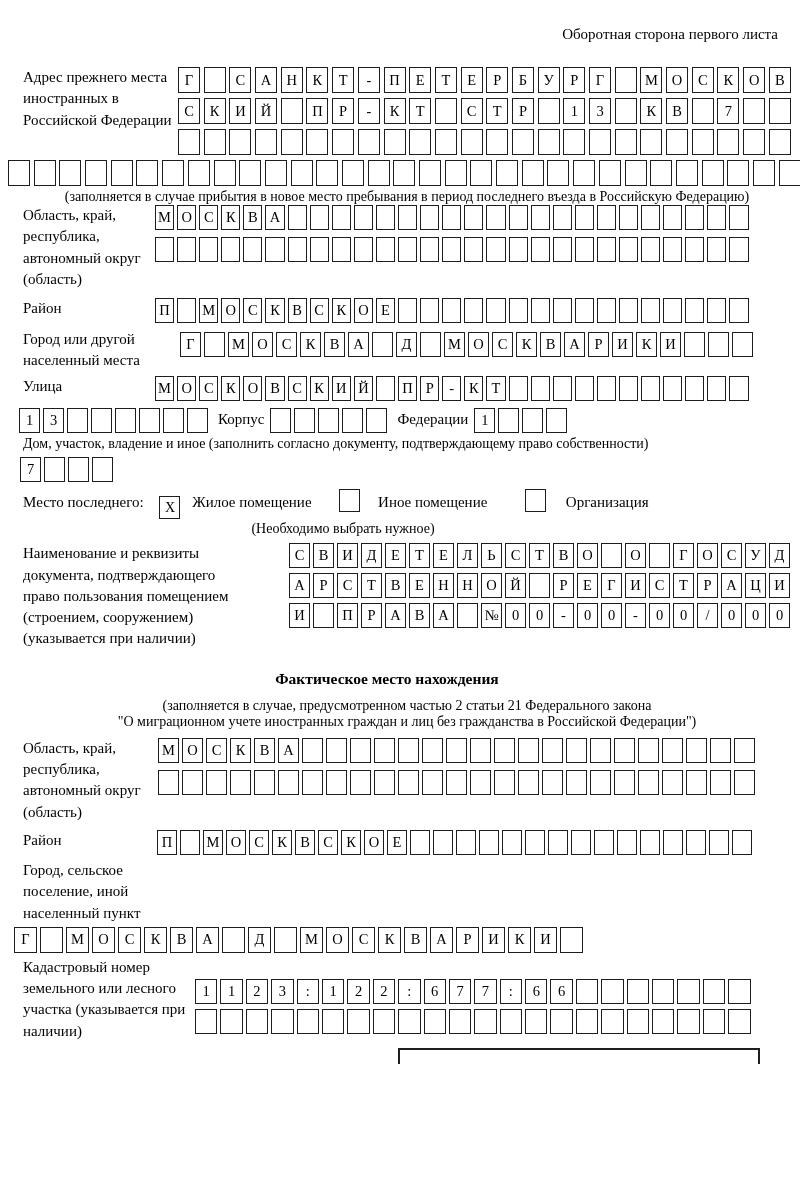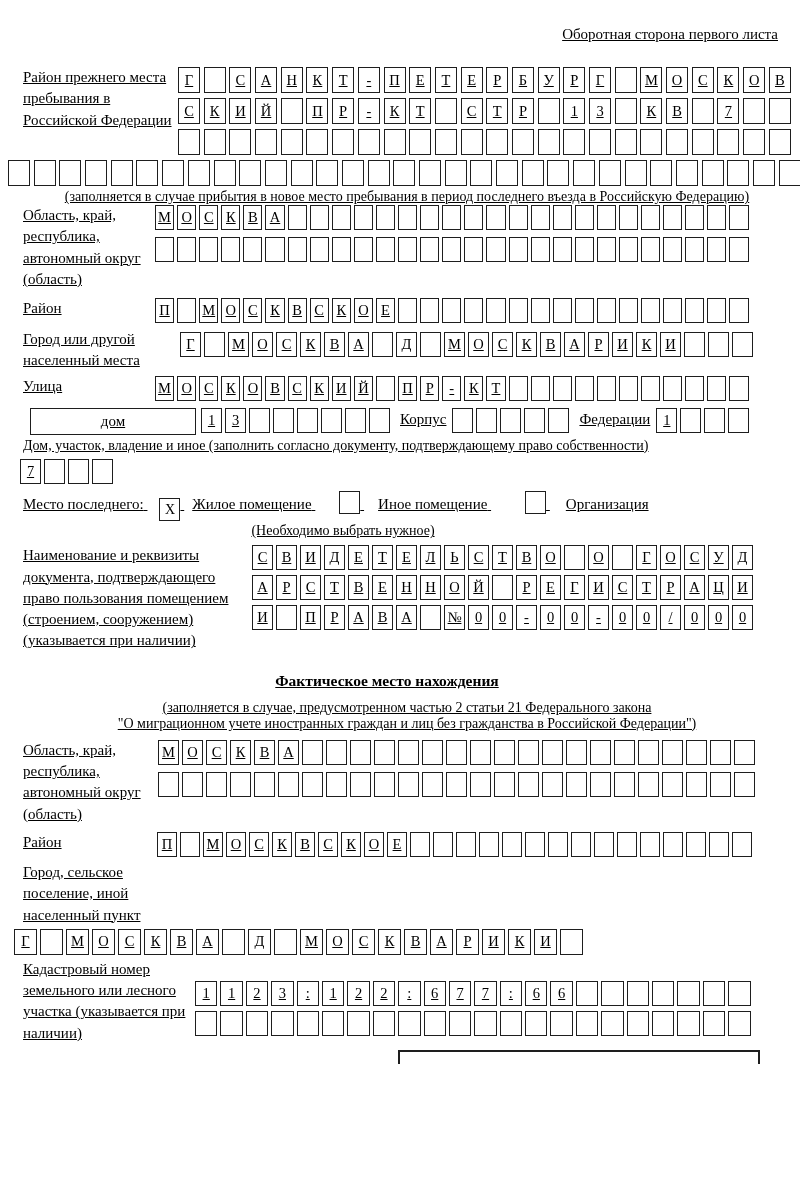--- a/index.html
+++ b/index.html
@@ -1,17 +1,17 @@
 <!DOCTYPE html>
 <html><head>
 <meta charset="utf-8">
 <style>
   html,body{margin:0;padding:0;background:#fff;}
   body{width:800px;color:#000;font-family:"Liberation Serif",serif;}
-  .page{width:800px;height:1064px;box-sizing:border-box;padding:14px 0 0 14px;overflow:hidden;background:#fff;text-decoration:underline;}
+  .page{width:800px;height:1064px;box-sizing:border-box;padding:14px 0 0 14px;overflow:hidden;background:#fff;}
 
   .hdr{ text-align:right; font-size:15px; padding:12px 22px 0 0; }
 
   .lbl{ font-size:15px; line-height:1.42; margin-left:9px; }
   .title{ text-align:center; font-weight:bold; font-size:15.5px; }
   .note{ font-size:14px; margin-left:9px; }
   .note.center{ text-align:center; margin-left:0; }
   .pre{ white-space:pre-line; }
 
   .field{ display:flex; align-items:flex-start; }
@@ -43,21 +43,21 @@
   .stampbox{ box-sizing:border-box; border:2px solid #1e1e1e; width:362px; height:176px; margin-left:384px; background:#fff; }
 </style>
 </head>
 <body>
 
 <div class="page">
 
   <div class="hdr">Оборотная сторона первого листа</div>
 
   <div class="field" style="margin-top:24px;">
-    <div class="lbl" style="width:155px;">Район прежнего места пребывания в Российской Федерации</div>
+    <div class="lbl" style="width:155px;">Адрес прежнего места иностранных в Российской Федерации</div>
     <div class="rows">
       <div class="cellrow c257 gap5">
           <div class="cell">Г</div>
           <div class="cell"></div>
           <div class="cell">С</div>
           <div class="cell">А</div>
           <div class="cell">Н</div>
           <div class="cell">К</div>
           <div class="cell">Т</div>
           <div class="cell">-</div>
@@ -322,21 +322,20 @@
         <div class="cell"></div>
         <div class="cell"></div>
         <div class="cell"></div>
         <div class="cell"></div>
         <div class="cell"></div>
         <div class="cell"></div>
       </div>
   </div>
 
   <div class="domrow" style="margin-top:7px;">
-    <div class="bigbox" style="width:166px; margin-left:16px;">дом</div>
     <div class="cellrow c24" style="margin-left:5px;">
         <div class="cell">1</div>
         <div class="cell">3</div>
         <div class="cell"></div>
         <div class="cell"></div>
         <div class="cell"></div>
         <div class="cell"></div>
         <div class="cell"></div>
         <div class="cell"></div>
       </div>
@@ -371,21 +370,21 @@
     <span>Место последнего:</span>
     <span class="chk" style="margin-left:12px;">X</span>
     <span style="margin-left:8px;">Жилое помещение</span>
     <span class="chk" style="margin-left:24px;"></span>
     <span style="margin-left:14px;">Иное помещение</span>
     <span class="chk" style="margin-left:34px;"></span>
     <span style="margin-left:16px;">Организация</span>
   </div>
   <div class="note" style="width:640px; text-align:center; margin-top:2px;">(Необходимо выбрать нужное)</div>
 
-  <div class="field" style="margin-top:6px;">
+  <div class="field" style="margin-top:6px;gap:37px;">
     <div class="lbl" style="width:229px;">Наименование и реквизиты документа, подтверждающего право пользования помещением (строением, сооружением) (указывается при наличии)</div>
     <div class="rows">
       <div class="cellrow c24 gap5">
           <div class="cell">С</div>
           <div class="cell">В</div>
           <div class="cell">И</div>
           <div class="cell">Д</div>
           <div class="cell">Е</div>
           <div class="cell">Т</div>
           <div class="cell">Е</div>

